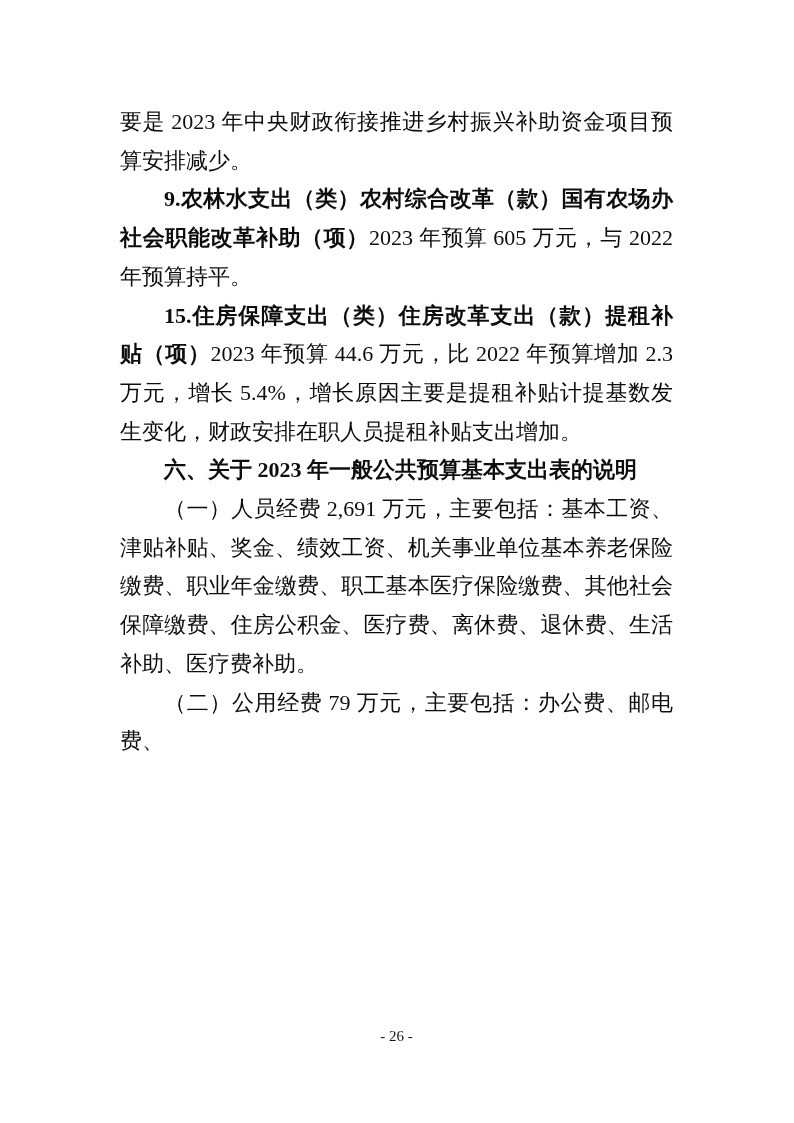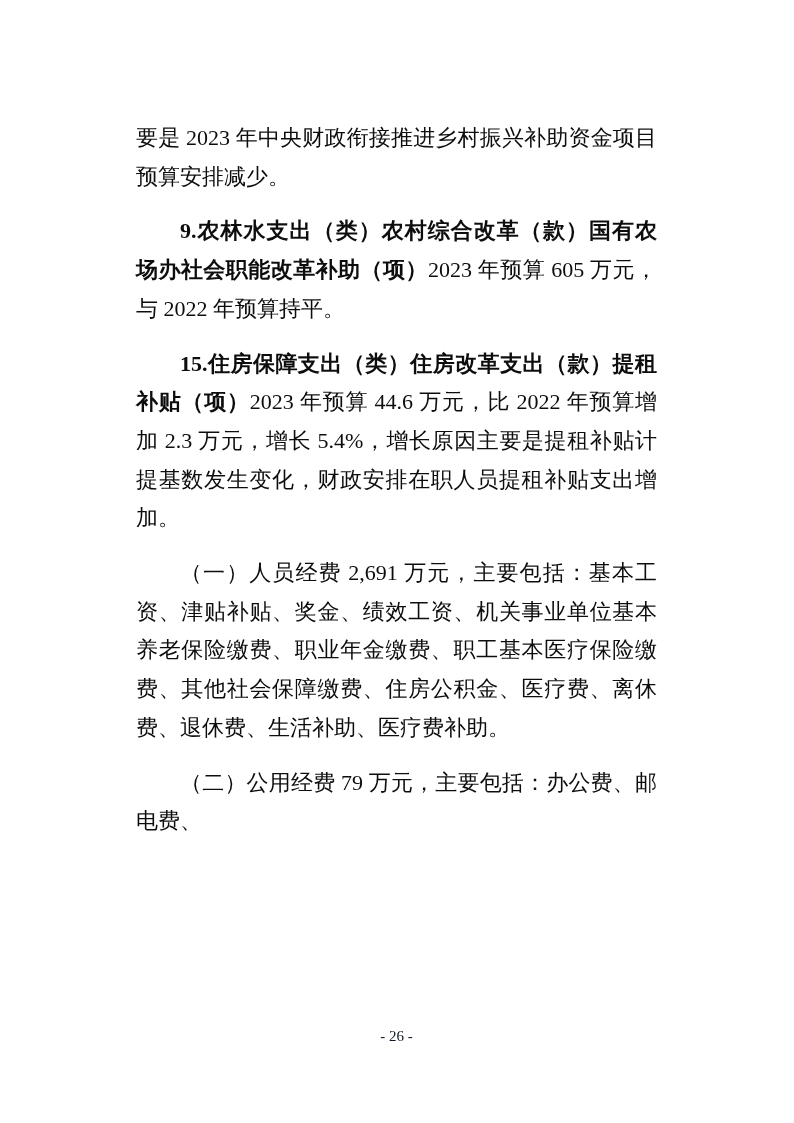--- a/index.html
+++ b/index.html
@@ -16,21 +16,21 @@
     font-family: "Liberation Serif", "DejaVu Serif", serif;
     color: #0d0d0d;
   }
   .content {
     position: absolute;
     left: 120px;
     top: 103px;
     width: 553px;
   }
   .para {
-    margin: 16px;
+    margin: 0;
     font-size: 22px;
     line-height: 38.7px;
     text-align: justify;
     text-justify: inter-ideograph;
     text-indent: 2em;
     word-break: break-all;
   }
   .para.no-indent {
     text-indent: 0;
   }
@@ -57,20 +57,21 @@
 <div class="page">
   <div class="content">
 
     <p class="para no-indent"><span>要是 2023 年中央财政衔接推进乡村振兴补助资金项目预算安排减少。</span></p>
 
     <p class="para"><span class="lead">9.农林水支出（类）农村综合改革（款）国有农场办社会职能改革补助（项）</span><span>2023 年预算 605 万元，与 2022 年预算持平。</span></p>
 
 
     <p class="para"><span class="lead">15.住房保障支出（类）住房改革支出（款）提租补贴（项）</span><span>2023 年预算 44.6 万元，比 2022 年预算增加 2.3 万元，增长 5.4%，增长原因主要是提租补贴计提基数发生变化，财政安排在职人员提租补贴支出增加。</span></p>
 
+    <p class="para heading"><span>六、关于 2023 年一般公共预算基本支出表的说明</span></p>
 
 
     <p class="para"><span>（一）人员经费 2,691 万元，主要包括：基本工资、津贴补贴、奖金、绩效工资、机关事业单位基本养老保险缴费、职业年金缴费、职工基本医疗保险缴费、其他社会保障缴费、住房公积金、医疗费、离休费、退休费、生活补助、医疗费补助。</span></p>
 
     <p class="para"><span>（二）公用经费 79 万元，主要包括：办公费、邮电费、</span></p>
 
   </div>
 
   <div class="footer">- 26 -</div>
 </div>

